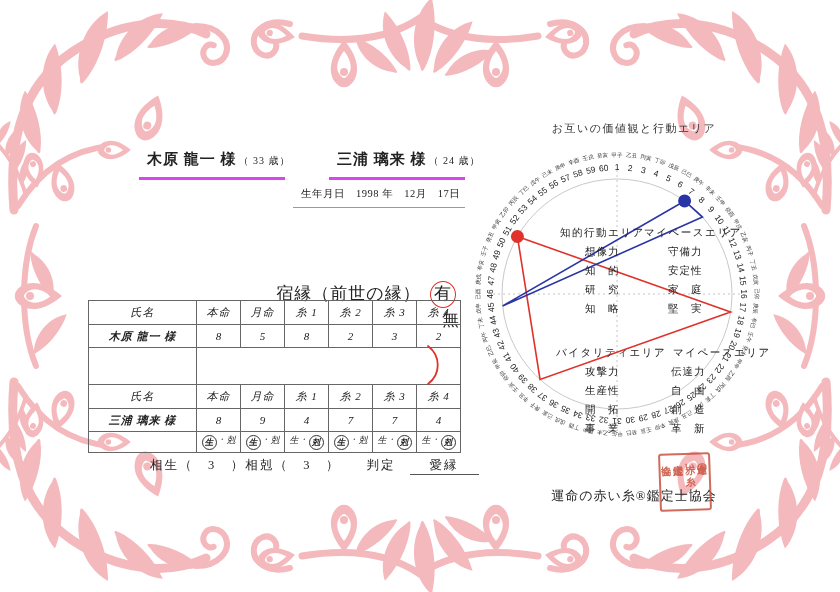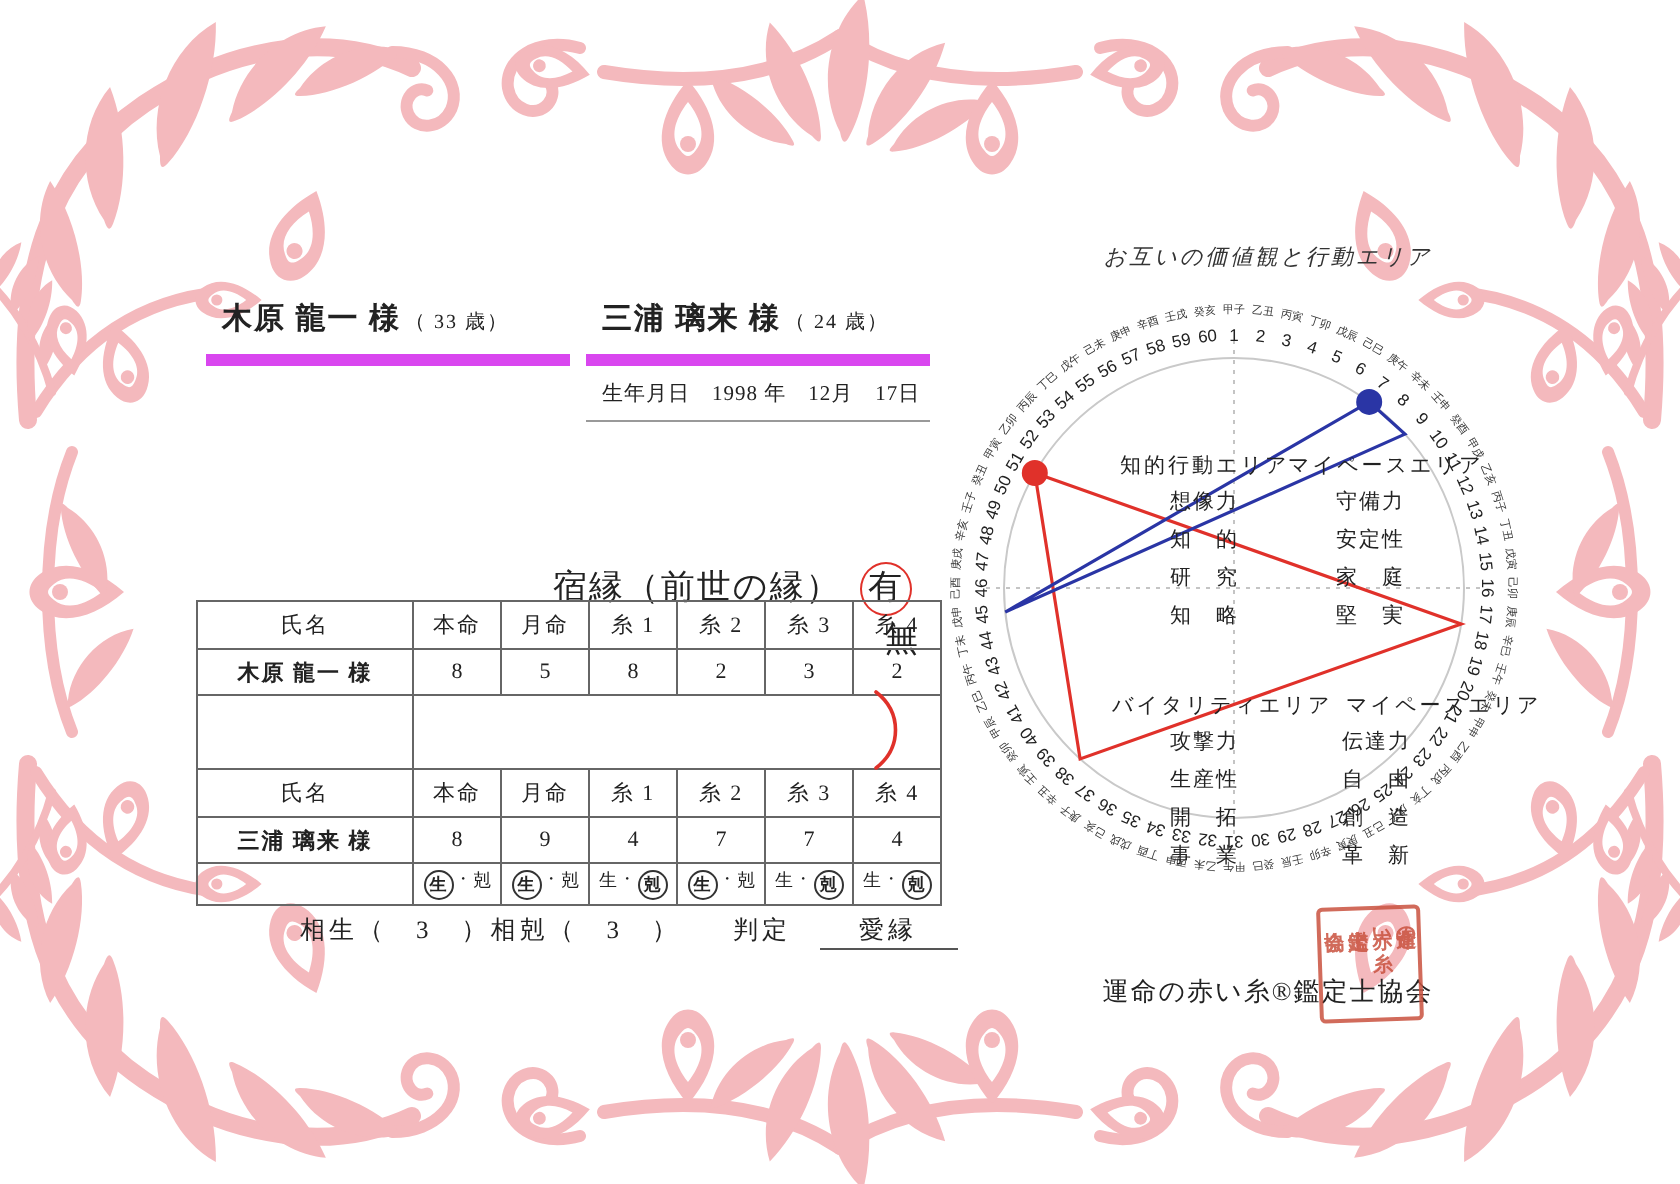--- a/index.html
+++ b/index.html
@@ -13,33 +13,33 @@
     position:relative;width:840px;height:592px;background:#fff;overflow:hidden;
     font-family:"Liberation Serif","DejaVu Serif",serif;color:#222;
   }
   .border-svg{position:absolute;left:0;top:0;pointer-events:none;}
   .title{
     position:absolute;left:240px;top:80px;width:380px;text-align:center;
     font-family:"DejaVu Serif",serif;font-style:italic;font-size:31px;color:#4d4d4d;
     letter-spacing:1px;
   }
   .chart-title{position:absolute;left:528px;top:121px;width:212px;text-align:center;
-    font-size:11px;letter-spacing:1.5px;color:#333;font-style:italic;}
+    font-size:11px;letter-spacing:1.5px;color:#333;}
   .person-box{position:absolute;}
   .pb1{left:103px;top:150px;width:182px;}
   .pb2{left:293px;top:150px;width:172px;}
-  .p-name{font-size:15px;font-weight:bold;letter-spacing:1px;border-bottom:6px solid #d946ef;
-    padding:0 0 8px 8px;white-space:nowrap;}
+  .p-name{font-size:15px;font-weight:bold;letter-spacing:1px;border-bottom:3px solid #d946ef;
+    padding:0 0 8px 8px;white-space:nowrap;margin-left:36px;}
   .p-age{font-size:10px;font-weight:normal;margin-left:2px;}
   .p-birth{font-size:10.5px;letter-spacing:.5px;padding:7px 0 6px 8px;border-bottom:1px solid #999;white-space:nowrap;}
   .shukuen{position:absolute;left:270px;top:281px;width:190px;text-align:right;font-size:17px;letter-spacing:1px;}
   .circ-red{display:inline-block;border:1px solid var(--red);border-radius:50%;
     padding:0 3px 2px;margin:0 4px;}
   .shukuen .no{margin-left:6px;}
-  table.ctable{position:absolute;left:98px;top:300px;border-collapse:collapse;table-layout:fixed;width:372px;}
+  table.ctable{position:absolute;left:88px;top:300px;border-collapse:collapse;table-layout:fixed;width:372px;font-style:italic;}
   .ctable td{border:1px solid #666;text-align:center;font-size:11px;height:22px;padding:0;}
   .ctable td.nm{font-weight:bold;letter-spacing:1px;}
   .ctable tr.hrow td{height:23px;letter-spacing:1px;}
   .ctable tr.gap td{height:36px;border-top:1px solid #666;}
   .ctable td.g2{position:relative;}
   .arc-svg{position:absolute;right:16px;top:-5px;}
   .ctable tr.sk td{height:20px;font-size:9px;border-top:1px solid #666;}
   .circled{display:inline-block;width:13px;height:13px;line-height:13px;border:1.2px solid #333;
     border-radius:50%;font-size:8.5px;text-align:center;vertical-align:-2px;font-weight:bold;}
   .sk-sep{margin:0 1px;font-size:8px;vertical-align:1px;}

